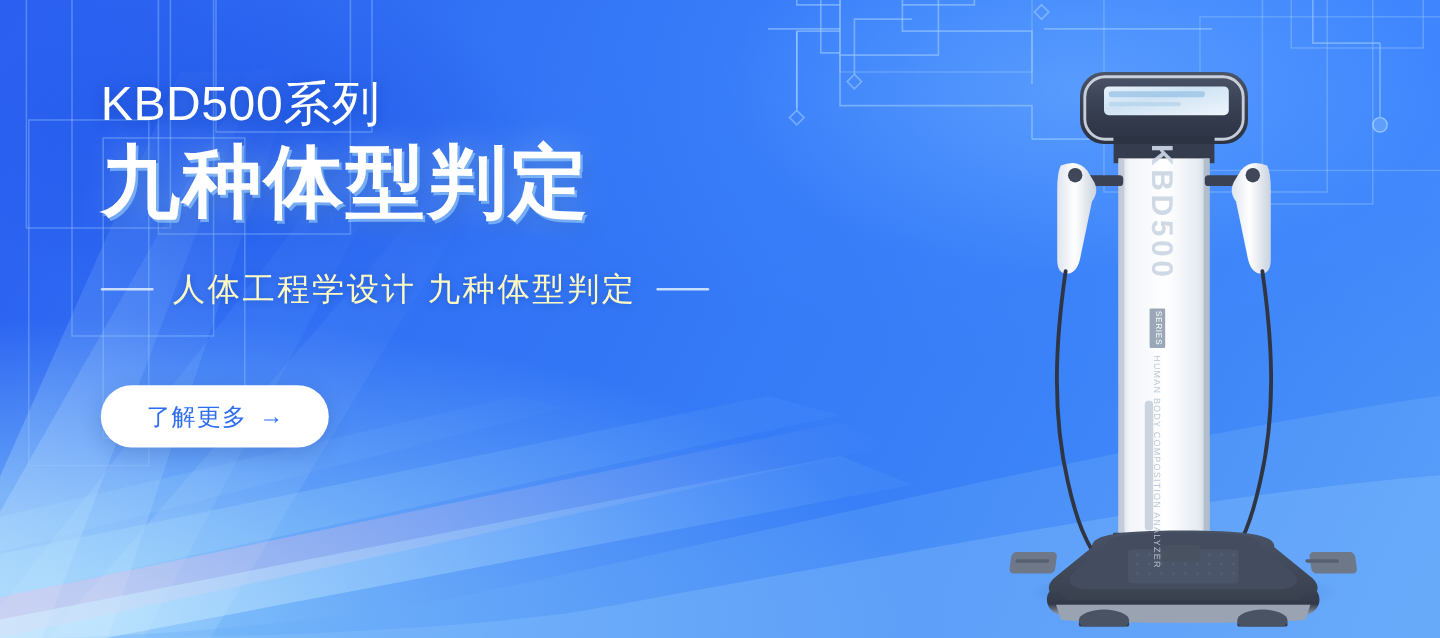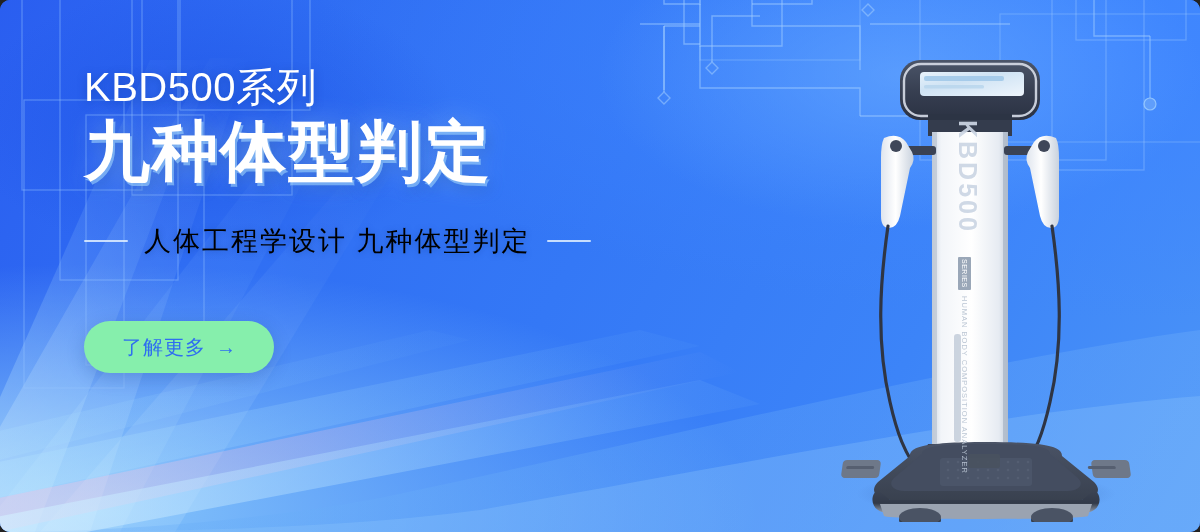--- a/index.html
+++ b/index.html
@@ -11,21 +11,20 @@
   body {
     font-family: "Liberation Sans", "DejaVu Sans", sans-serif;
   }
 
   .banner {
     position: relative;
     width: 1200px;
     height: 532px;
     overflow: hidden;
     background: #2f6df3;
-    border-radius: 10px;
   }
 
   
   .bg-base {
     position: absolute;
     inset: 0;
     background:
       radial-gradient(120% 95% at 92% 8%, #3f86ff 0%, rgba(63,134,255,0) 55%),
       radial-gradient(95% 80% at 8% 96%, #86c6fb 0%, rgba(134,198,251,0) 58%),
       linear-gradient(118deg, #2a5ef0 0%, #2f6df3 22%, #3478f6 48%, #3c84f8 74%, #4b94f8 100%);
@@ -130,36 +129,36 @@
   }
   .dash {
     display: block;
     width: 44px;
     height: 2px;
     background: rgba(226,240,255,0.85);
     border-radius: 2px;
     flex: none;
   }
   .subline-text {
-    color: #000000;
+    color: #fef9c3;
     font-size: 27px;
     letter-spacing: 2px;
     font-weight: 400;
     text-shadow: 0 1px 6px rgba(12,52,140,0.35);
   }
 
   .cta {
     margin-top: 62px;
     display: inline-flex;
     align-items: center;
     justify-content: center;
     gap: 10px;
     width: 190px;
     height: 52px;
-    background: #86efac;
+    background: #ffffff;
     border: none;
     border-radius: 26px;
     box-shadow: 0 5px 18px rgba(16,52,130,0.22);
     cursor: pointer;
     padding: 0;
   }
   .cta-label {
     color: #2f6ef0;
     font-size: 20px;
     letter-spacing: 1px;

